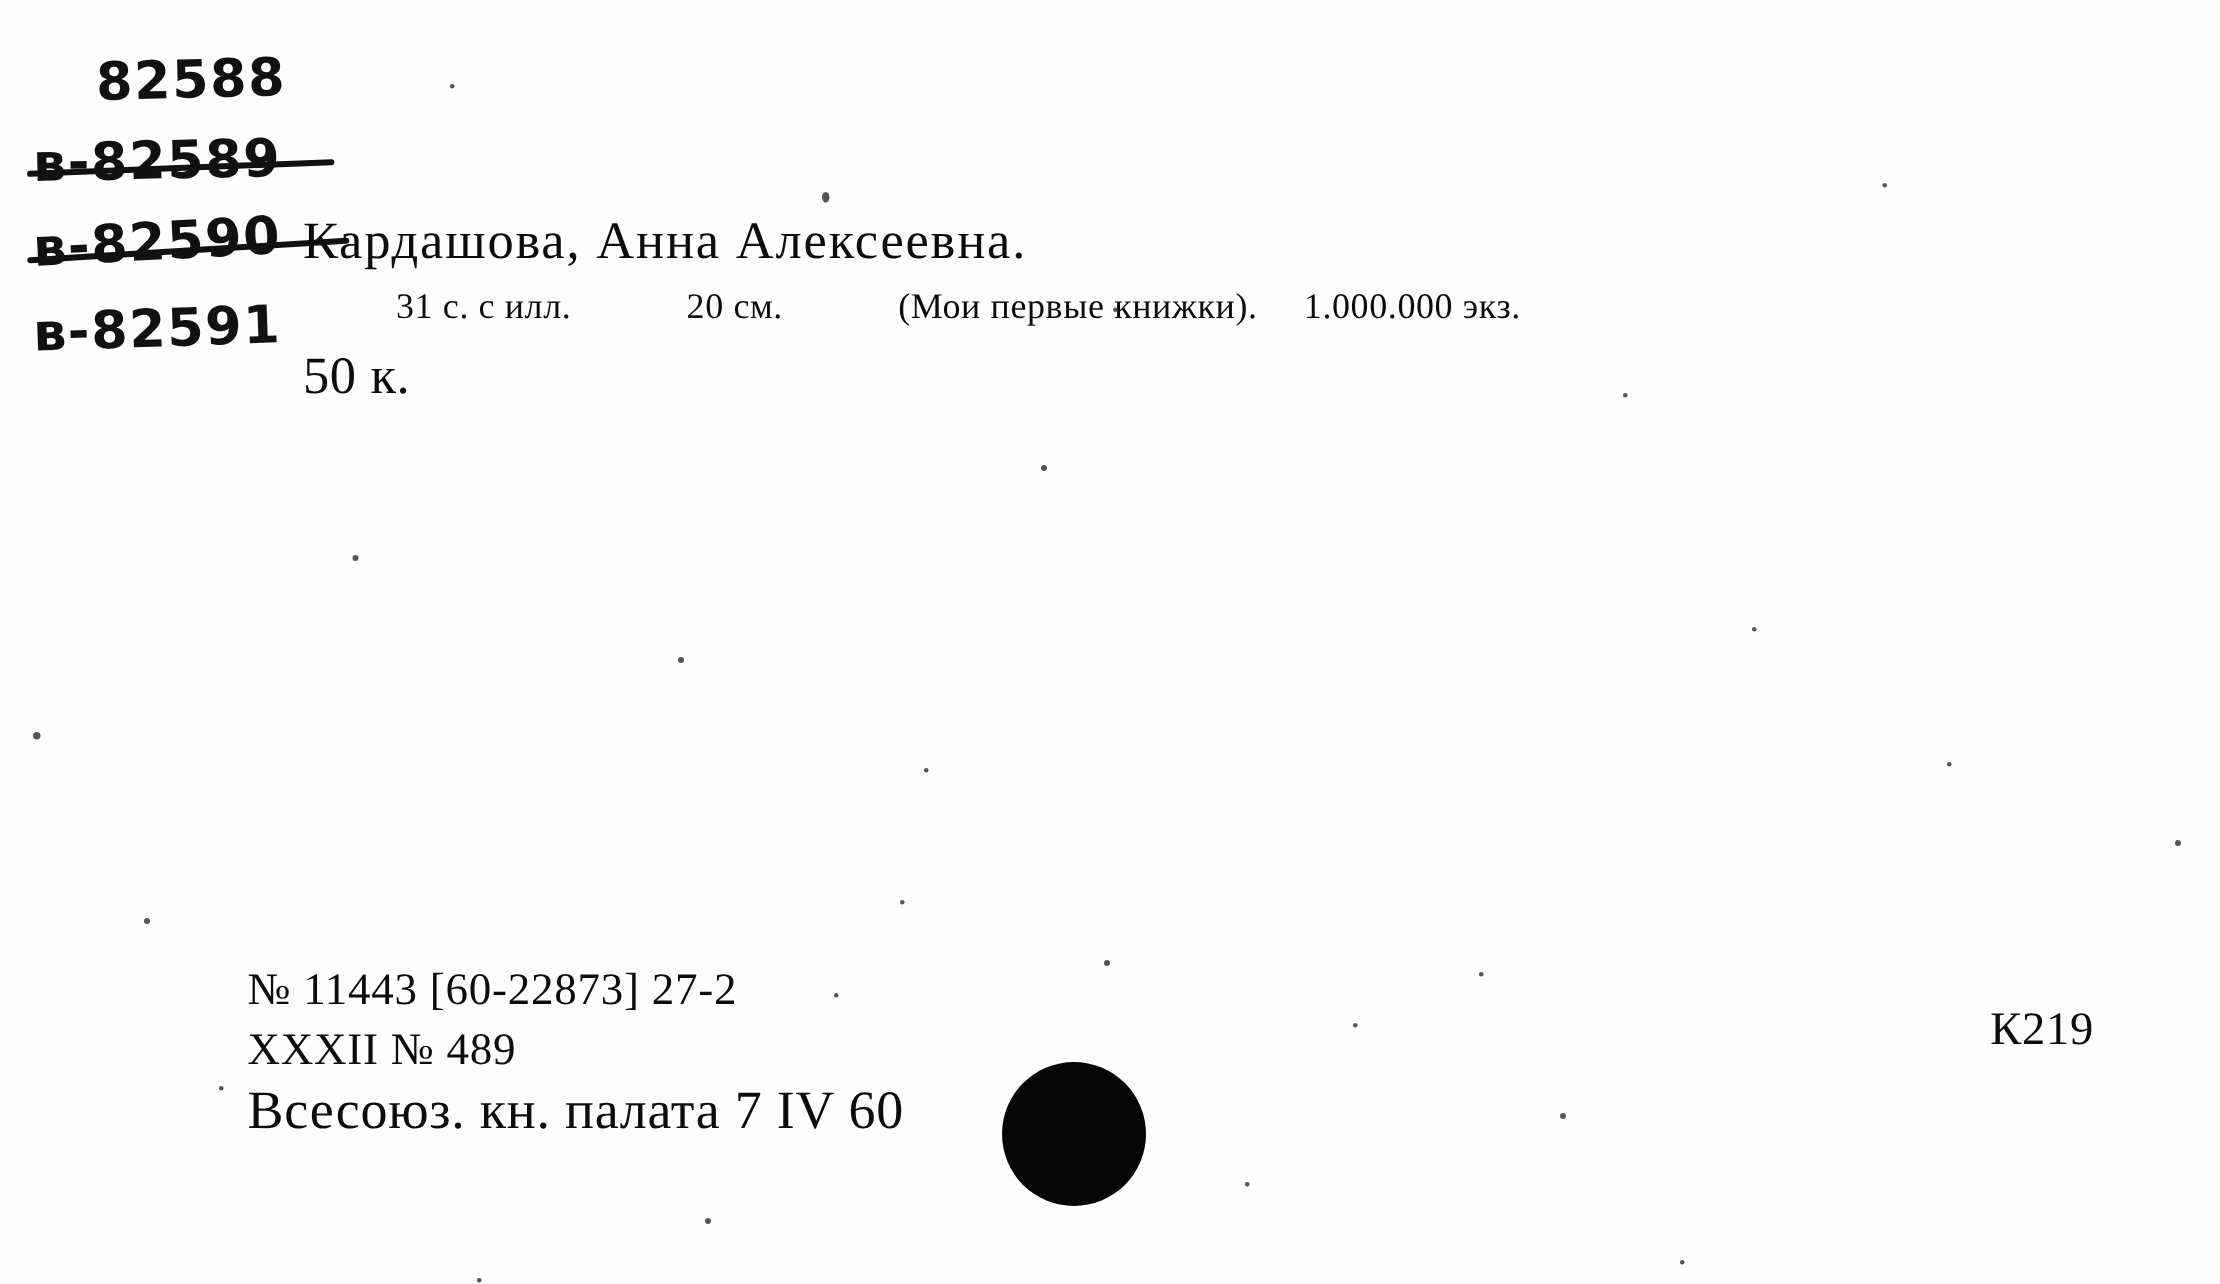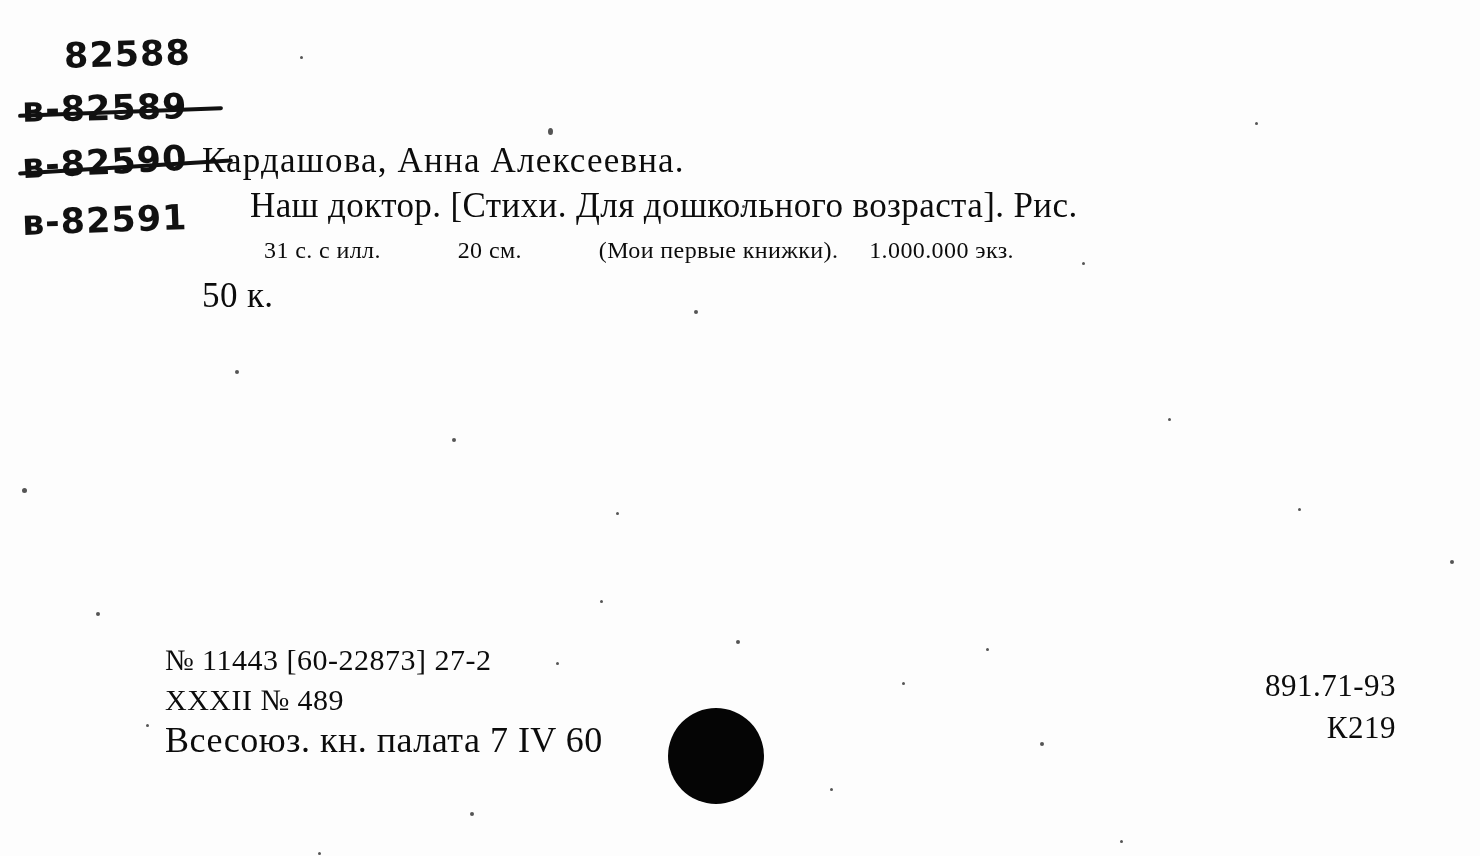--- a/index.html
+++ b/index.html
@@ -110,41 +110,39 @@
   <div class="hand hand-1">82588</div>
   <div class="hand hand-2">в-82589</div>
   <div class="hand hand-3">в-82590</div>
   <div class="hand hand-4">в-82591</div>
 
   <div class="strike strike-1"></div>
   <div class="strike strike-2"></div>
 
   <div class="body-block">
     <div class="line author">Кардашова, Анна  Алексеевна.</div>
-    <div class="line indent">Наш доктор. [Стихи. Для дошкольного возраста]. Рис.</div>
     <div class="line indent2 small-caps">
       <span>31 с. с илл.</span>
       <span class="gap-l"></span>
       <span>20 см.</span>
       <span class="gap-l"></span>
       <span>(Мои первые книжки).</span>
       <span class="gap-s"></span>
       <span>1.000.000 экз.</span>
     </div>
     <div class="line">50 к.</div>
   </div>
 
   <div class="footer-left">
     <div class="l1">№ 11443 [60-22873] 27-2</div>
     <div class="l2">XXXII № 489</div>
     <div class="l3">Всесоюз. кн. палата 7 IV 60</div>
   </div>
 
   <div class="footer-right">
-    <div>891.71-93</div>
     <div>К219</div>
   </div>
 
   <div class="ink-dot"></div>
 
   <div class="speck" style="left:300px;  top:56px;   width:3px; height:3px;"></div>
   <div class="speck" style="left:548px;  top:128px;  width:5px; height:7px;"></div>
   <div class="speck" style="left:1255px; top:122px;  width:3px; height:3px;"></div>
   <div class="speck" style="left:742px;  top:205px;  width:3px; height:3px;"></div>
   <div class="speck" style="left:694px;  top:310px;  width:4px; height:4px;"></div>

